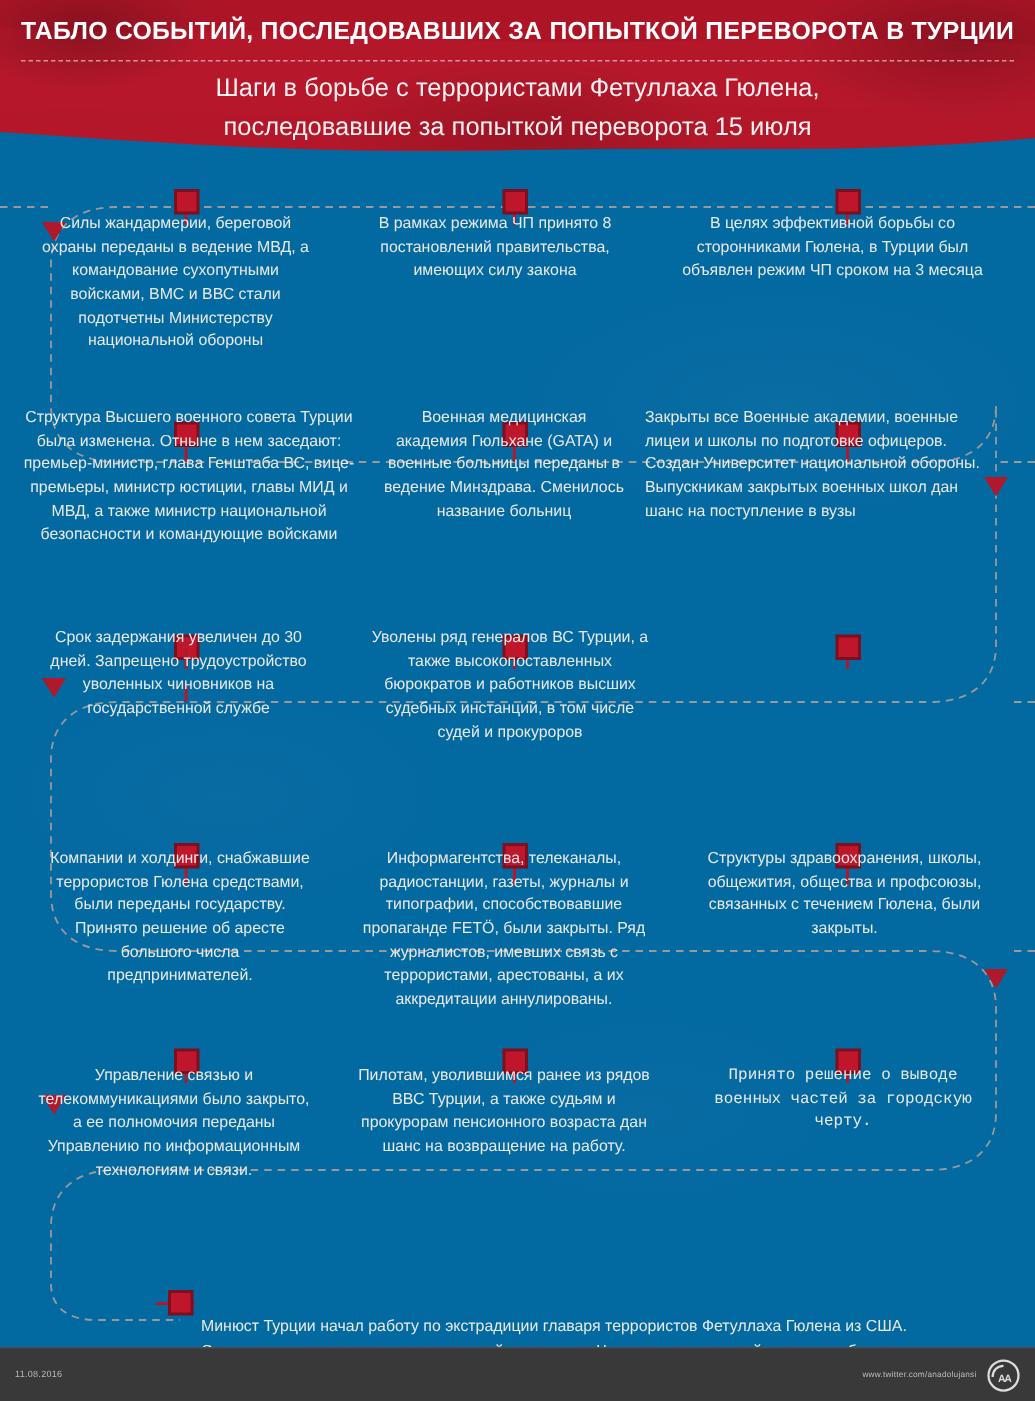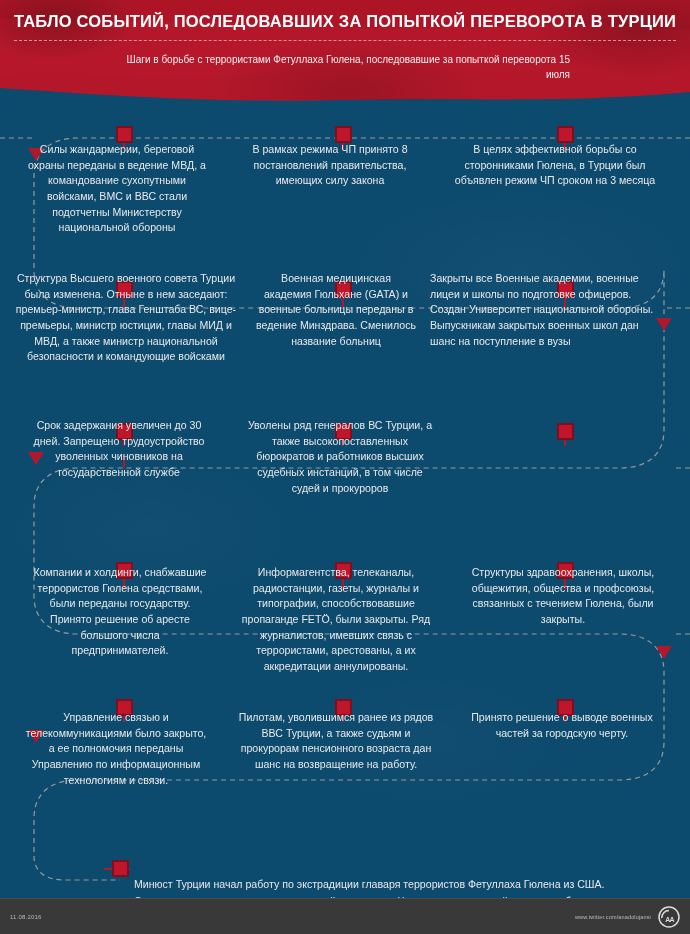--- a/index.html
+++ b/index.html
@@ -15,21 +15,21 @@
     font-family: "Liberation Sans", sans-serif;
     background: #3a3a3a;
     color: #e8e8e8;
     position: relative;
   }
 
   .page {
     position: relative;
     width: 690px;
     height: 934px;
-    background: #0c4a6e;
+    background: #0369a1;
     overflow: hidden;
   }
 
   
   .header-band {
     position: absolute;
     left: 0; top: 0;
     width: 690px;
     height: 112px;
     overflow: hidden;
@@ -73,26 +73,26 @@
     padding: 0 14px;
   }
 
   .title-divider {
     margin: 8px 14px 0 14px;
     height: 1px;
     border-top: 1px dashed rgba(255,255,255,0.55);
   }
 
   .subtitle {
-    margin-top: 11px;
-    font-size: 10px;
+    margin-top: 5px;
+    font-size: 17px;
     line-height: 1.55;
     color: #f6f0f0;
     padding: 0 120px;
-    text-align: right;
+    text-align: center;
   }
 
   
   .snake-layer {
     position: absolute;
     left: 0; top: 0;
     width: 690px;
     height: 934px;
     z-index: 1;
     pointer-events: none;
@@ -141,21 +141,21 @@
   .row-3 .c1 { width: 230px; padding-left: 22px; }
   .row-3 .c2 { width: 220px; }
   .row-3 .c3 { width: 240px; padding-right: 30px; }
 
   .row-4 .c1 { width: 222px; padding-left: 32px; }
   .row-4 .c2 { width: 228px; }
   .row-4 .c3 { width: 240px; padding-right: 28px; }
 
   .row-5 .c1 { width: 222px; padding-left: 24px; }
   .row-5 .c2 { width: 228px; }
-  .row-5 .c3 { width: 240px; padding-right: 30px; }
+  .row-5 .c3 { width: 240px; padding-right: 30px; font-family: Liberation Mono, monospace; }
 
   
   .final-para {
     position: absolute;
     left: 134px;
     top: 840px;
     width: 510px;
     font-size: 10.6px;
     line-height: 1.58;
     color: #e9e9e9;

